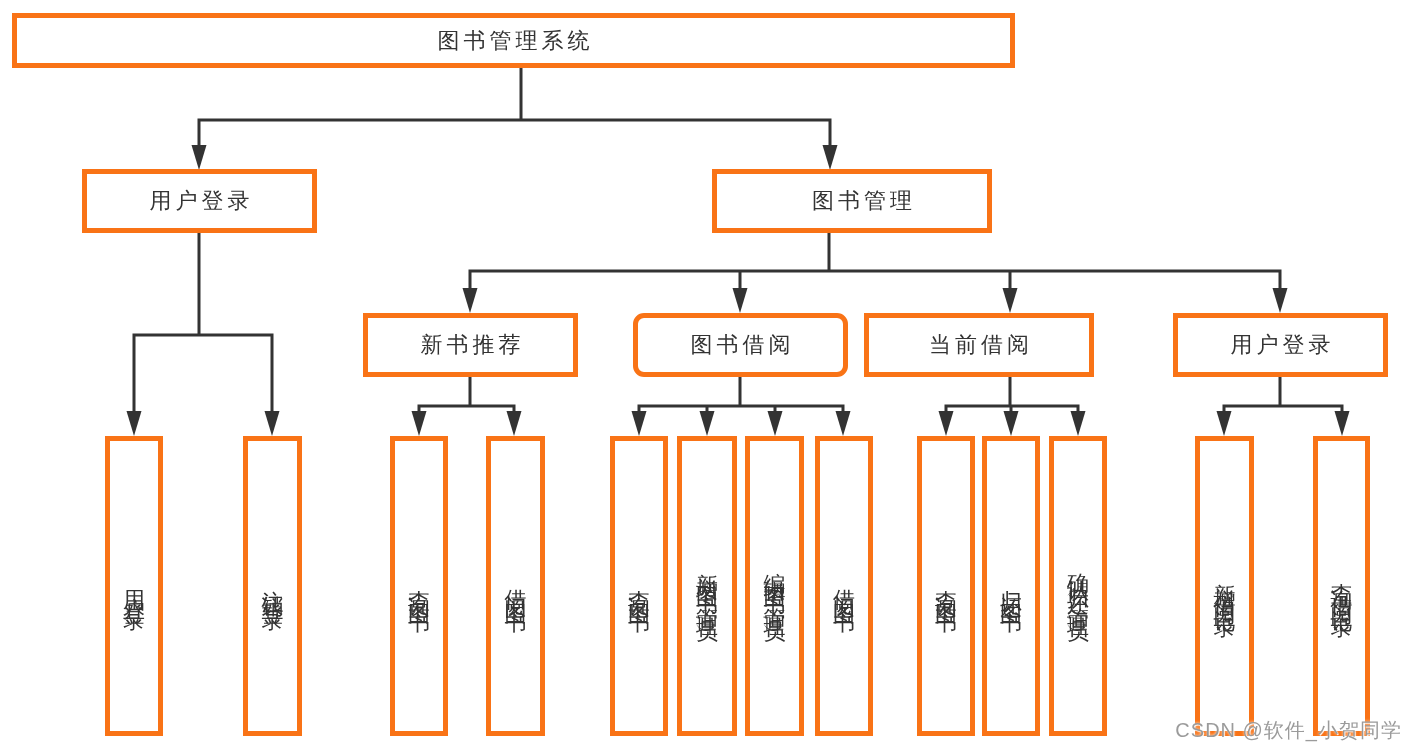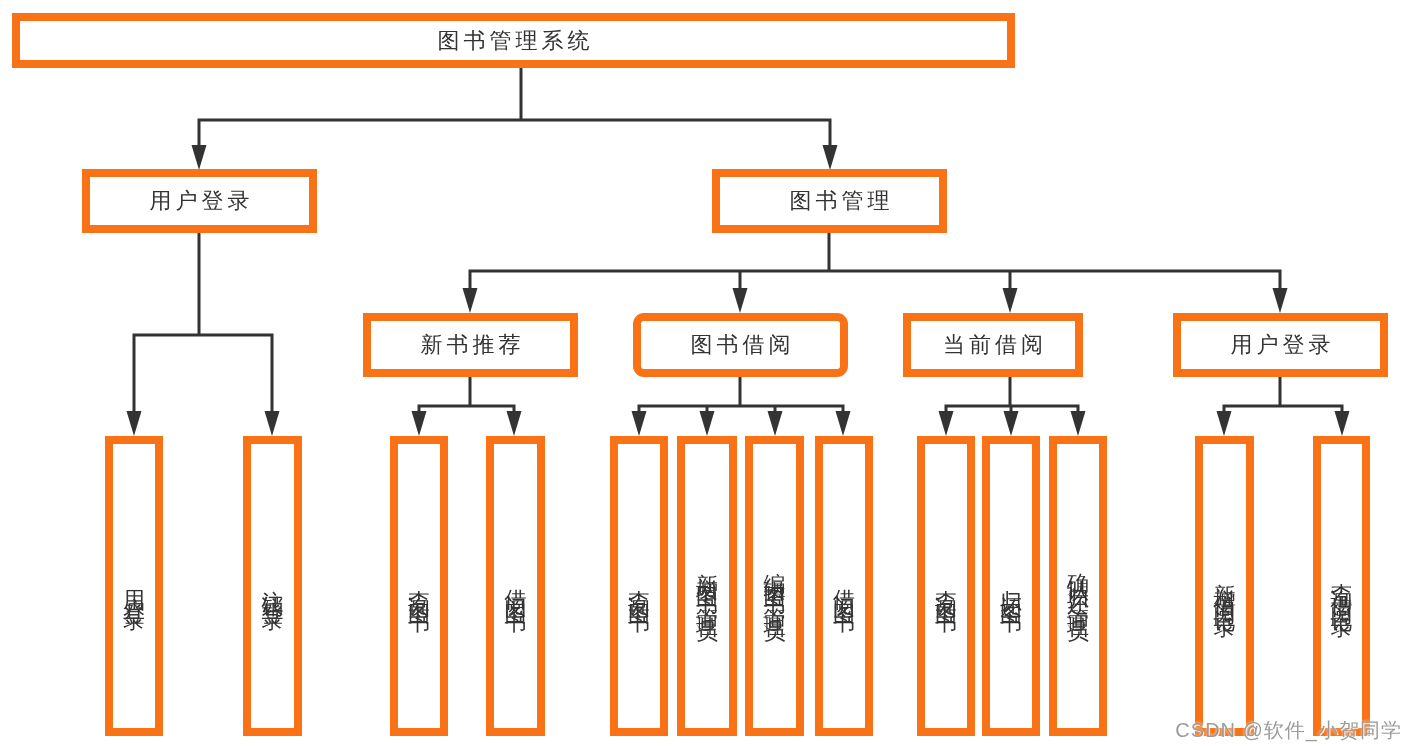--- a/index.html
+++ b/index.html
@@ -13,21 +13,21 @@
     color: #333333;
   }
   #connectors {
     position: absolute;
     left: 0; top: 0;
     width: 1405px; height: 747px;
   }
   .box {
     position: absolute;
     background: #ffffff;
-    border: 8px solid #f97316;
+    border: 5px solid #f97316;
     box-sizing: border-box;
     display: flex;
     align-items: center;
     justify-content: center;
     color: #333333;
   }
   .hbox {
     font-size: 22px;
     letter-spacing: 4px;
     text-indent: 4px;
@@ -36,24 +36,24 @@
   .vbox {
     writing-mode: vertical-rl;
     font-size: 22px;
     letter-spacing: 7px;
     line-height: 1.1;
     padding: 4px 0;
   }
   
   #n-root   { left: 12px;   top: 13px;  width: 1003px; height: 55px; }
   #n-login  { left: 82px;   top: 169px; width: 235px;  height: 64px; }
-  #n-mgmt   { left: 712px;  top: 169px; width: 235px;  height: 64px; padding-left: 20px; }
+  #n-mgmt   { left: 712px;  top: 169px; width: 280px;  height: 64px; padding-left: 20px; }
   #n-newrec { left: 363px;  top: 313px; width: 215px;  height: 64px; }
   #n-borrow { left: 633px;  top: 313px; width: 215px;  height: 64px; border-radius: 11px; }
-  #n-current{ left: 903px;  top: 313px; width: 180px;  height: 64px; }
+  #n-current{ left: 864px;  top: 313px; width: 230px;  height: 64px; }
   #n-records{ left: 1173px; top: 313px; width: 215px;  height: 64px; }
   .leaf { top: 436px; height: 300px; }
   #l1  { left: 105px;  width: 58px; }
   #l2  { left: 243px;  width: 59px; }
   #l3  { left: 390px;  width: 58px; }
   #l4  { left: 486px;  width: 59px; }
   #l5  { left: 610px;  width: 58px; }
   #l6  { left: 677px;  width: 60px; }
   #l7  { left: 745px;  width: 59px; }
   #l8  { left: 815px;  width: 58px; }

